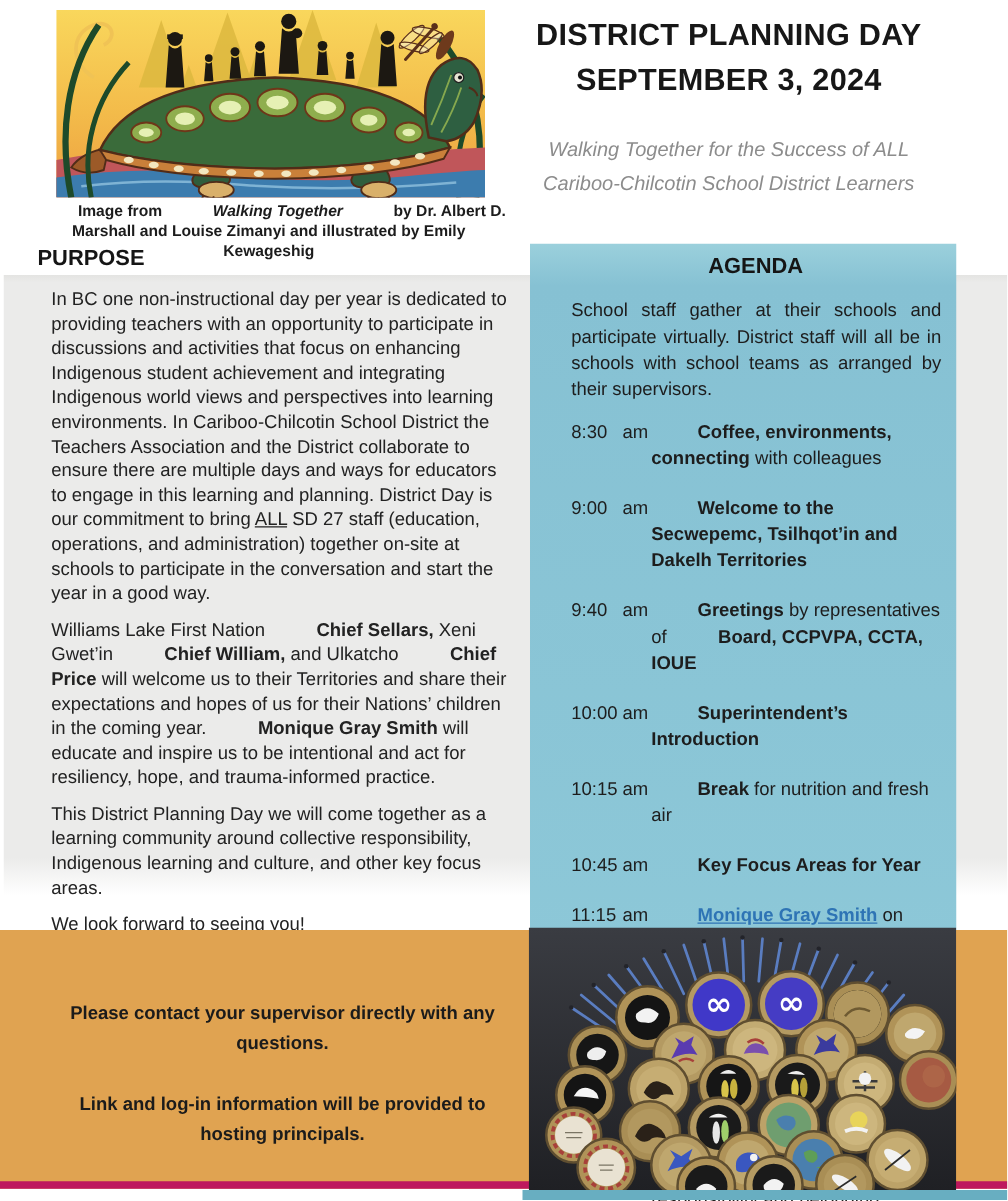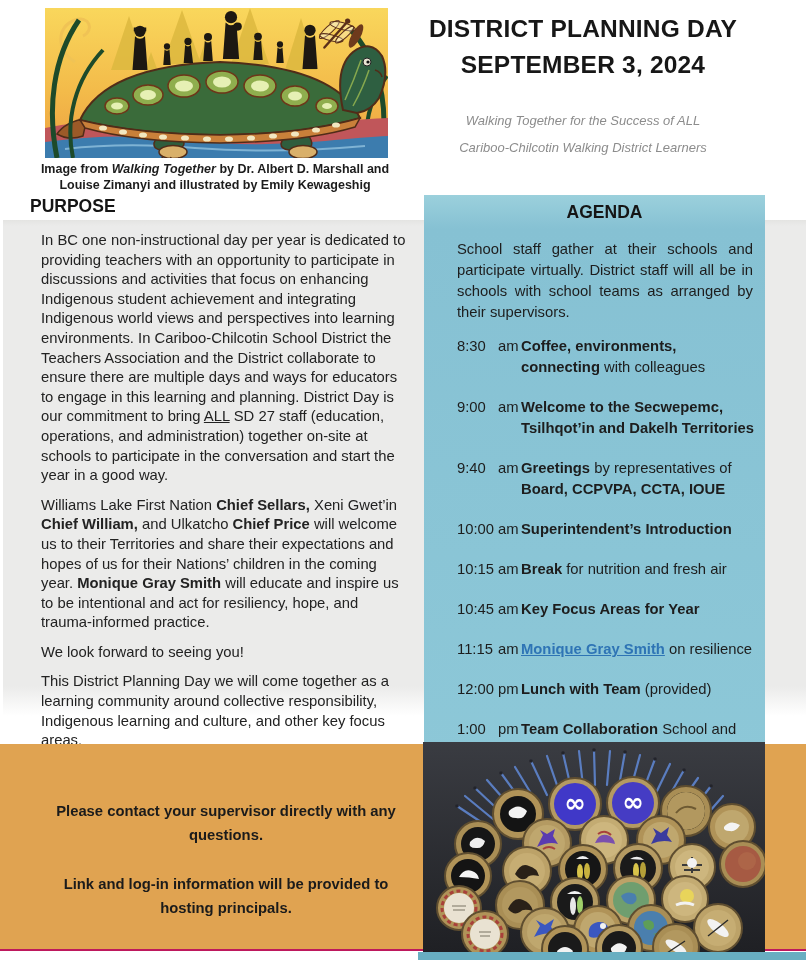--- a/index.html
+++ b/index.html
@@ -8,21 +8,21 @@
 
   
   .hero { position:absolute; left:45px; top:8px; width:343px; height:150px; }
   .hero svg { display:block; width:100%; height:100%; }
   .hero-caption { position:absolute; left:25px; top:161px; width:380px; text-align:center;
                   font-size:12.5px; font-weight:bold; line-height:16px; color:#1c1c1c; }
 
   
   .header-right { position:absolute; left:424px; top:11px; width:318px; text-align:center; }
   .title-line { font-size:24.5px; font-weight:bold; color:#171717; line-height:36px; letter-spacing:0.2px; }
-  .tagline { margin-top:24px; font-size:13px; font-style:italic; color:#8c8c8c; line-height:27px; }
+  .tagline { margin-top:24px; font-size:16px; font-style:italic; color:#8c8c8c; line-height:27px; }
 
   
   .gray-band { position:absolute; left:3px; top:220px; width:803px; height:496px;
                background:linear-gradient(180deg,#e4e4e2 0,#ebebea 6px,#ebebea 94%,rgba(235,235,234,0) 100%); }
 
   
   .purpose-heading { position:absolute; left:30px; top:196px; width:370px; text-align:left;
                      font-size:17.5px; font-weight:bold; color:#151515; }
   .purpose-text { position:absolute; left:41px; top:231px; width:372px; font-size:14.8px;
                   line-height:19.6px; color:#222222; }
@@ -31,28 +31,28 @@
   
   .agenda { position:absolute; left:424px; top:195px; width:341px; height:602px;
             background:linear-gradient(180deg,#9bd0dc 0,#86c1d3 34px,#8dc8d8 100%);padding-left:20px; }
   .agenda-heading { text-align:center; font-size:17.5px; font-weight:bold; color:#151515;
                     padding-top:7px; height:31px; }
   .agenda-note { margin:13px 12px 0 13px; font-size:14.8px; color:#1d1d1d;
                  line-height:21px; text-align:justify; }
   .agenda-items { margin:13px 8px 0 13px; display:flex; flex-direction:column; gap:19px; }
   .agenda-item { display:grid; grid-template-columns:41px 23px 1fr; font-size:14.8px;
                  line-height:21px; color:#1d1d1d; }
-  .b { font-weight:bold; }
+  .b { font-weight:bold;margin-left:37px; }
   .i { font-style:italic; }
   .u { text-decoration:underline; }
   a.lnk { color:#2e74b5; text-decoration:underline; }
 
   
   .bottom-band { position:absolute; left:0; top:744px; width:806px; height:207px;
-                 background:#e0a351; border-bottom:2px solid #be185d; }
+                 background:#e0a351; border-bottom:6px solid #be185d; }
   .footer-text { position:absolute; left:40px; top:55px; width:372px; text-align:center;
                  font-size:14.8px; font-weight:bold; color:#1b1b1b; line-height:24px; }
   .footer-text p { margin-bottom:25px; }
   .drums { position:absolute; left:423px; top:-2px; width:342px; height:211px; }
   .drums svg { display:block; width:100%; height:100%; }
   .teal-strip { position:absolute; left:418px; top:208px; width:388px; height:8px; background:#68aec1; }
 </style>
 </head>
 <body>
 
@@ -200,32 +200,32 @@
     </svg>
   </div>
 
   <div class="hero-caption"><span class="b">Image from </span><span class="b i">Walking Together</span><span class="b"> by Dr. Albert D. Marshall and Louise Zimanyi and illustrated by Emily Kewageshig</span></div>
 
   <div class="header-right">
     <div class="title-line">DISTRICT PLANNING DAY</div>
     <div class="title-line">SEPTEMBER 3, 2024</div>
     <div class="tagline">
       <div>Walking Together for the Success of ALL</div>
-      <div>Cariboo-Chilcotin Walking District Learners</div>
+      <div>Cariboo-Chilcotin School District Learners</div>
     </div>
   </div>
 
   <div class="gray-band"></div>
 
   <div class="purpose-heading">PURPOSE</div>
   <div class="purpose-text">
       <p><span>In BC one non-instructional day per year is dedicated to providing teachers with an opportunity to participate in discussions and activities that focus on enhancing Indigenous student achievement and integrating Indigenous world views and perspectives into learning environments. In Cariboo-Chilcotin School District the Teachers Association and the District collaborate to ensure there are multiple days and ways for educators to engage in this learning and planning. District Day is our commitment to bring </span><span class="u">ALL</span><span> SD 27 staff (education, operations, and administration) together on-site at schools to participate in the conversation and start the year in a good way.</span></p>
       <p><span>Williams Lake First Nation </span><span class="b">Chief Sellars,</span><span> Xeni Gwet’in </span><span class="b">Chief William,</span><span> and Ulkatcho </span><span class="b">Chief Price</span><span> will welcome us to their Territories and share their expectations and hopes of us for their Nations’ children in the coming year. </span><span class="b">Monique Gray Smith</span><span> will educate and inspire us to be intentional and act for resiliency, hope, and trauma-informed practice.</span></p>
+      <p><span>This District Planning Day we will come together as a learning community around collective responsibility, Indigenous learning and culture, and other key focus areas.</span></p>
       <p><span>We look forward to seeing you!</span></p>
-      <p><span>This District Planning Day we will come together as a learning community around collective responsibility, Indigenous learning and culture, and other key focus areas.</span></p>
     </div>
 
   <div class="agenda">
     <div class="agenda-heading">AGENDA</div>
     <p class="agenda-note">School staff gather at their schools and participate virtually. District staff will all be in schools with school teams as arranged by their supervisors.</p>
     <div class="agenda-items">
         <div class="agenda-item">
           <span>8:30</span>
           <span>am</span>
           <span><span class="b">Coffee, environments, connecting</span><span> with colleagues</span></span>

